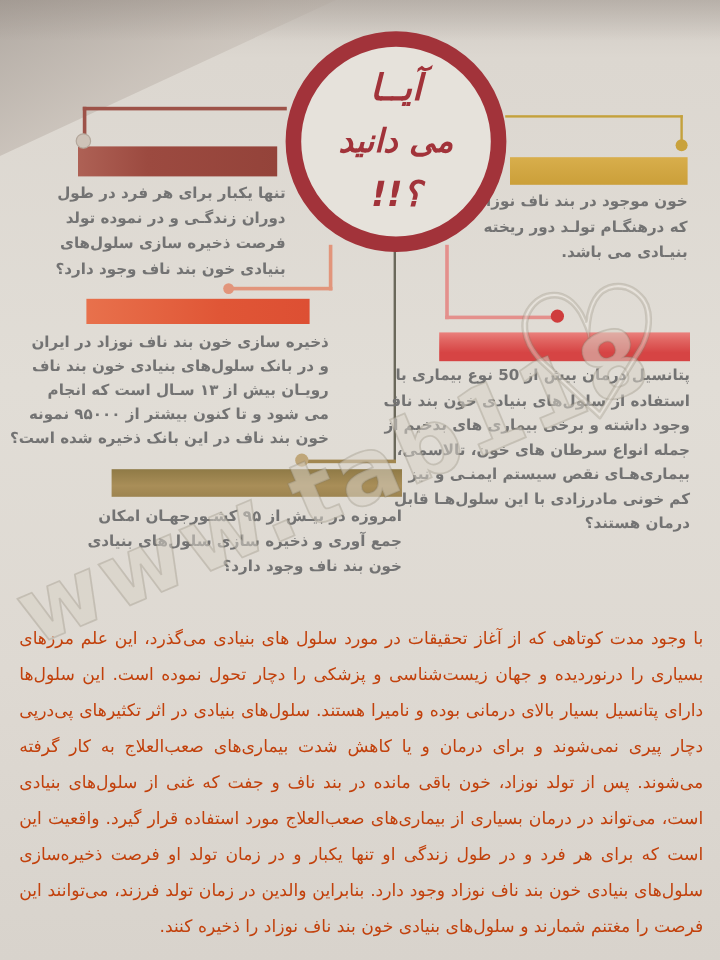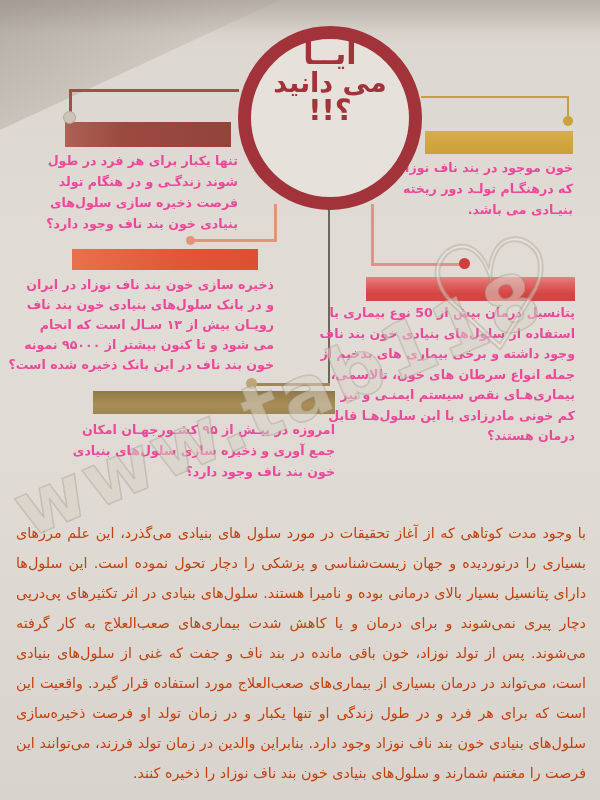--- a/index.html
+++ b/index.html
@@ -16,22 +16,22 @@
   }
   .top-shade{
     position:absolute;left:0;top:0;width:600px;height:34px;
     background:linear-gradient(180deg,rgba(140,130,122,.35),rgba(140,130,122,0));
   }
   
   .badge{
     position:absolute;box-sizing:border-box;left:238px;top:26px;width:184px;height:184px;
     border:13px solid #a2333a;border-radius:50%;
     background:#e6e2db;
-    display:flex;flex-direction:column;align-items:center;
-    gap:0;z-index:3;
+    display:flex;flex-direction:column;align-items:center;justify-content:center;
+    gap:16px;z-index:3;font-style:italic;
   }
   .badge div{color:#a2333a;font-weight:bold;line-height:1;direction:rtl;}
   .badge .b1{font-size:30px;}
   .badge .b2{font-size:27px;}
   .badge .b3{font-size:29px;}
   
   .ln{position:absolute;z-index:2;}
   .dot{position:absolute;border-radius:50%;z-index:2;}
   .tl-h{left:69px;top:89px;width:170px;height:3px;background:#9d5248;}
   .tl-v{left:69px;top:89px;width:3px;height:25px;background:#9d5248;}
@@ -51,21 +51,21 @@
   
   .bar{position:absolute;z-index:1;}
   .bar-tl{left:65px;top:122px;width:166px;height:25px;background:linear-gradient(90deg,#ae6155 0%,#9c4a40 35%,#94433a 100%);}
   .bar-tr{left:425px;top:131px;width:148px;height:23px;background:linear-gradient(180deg,#d8ae4c,#cb9f39);}
   .bar-ml{left:72px;top:249px;width:186px;height:21px;background:linear-gradient(90deg,#e8714c 0%,#e05636 60%,#dd4f33 100%);}
   .bar-mr{left:366px;top:277px;width:209px;height:24px;background:linear-gradient(180deg,#ea817d 0%,#e06360 30%,#d64444 70%);}
   .bar-bl{left:93px;top:391px;width:242px;height:23px;background:linear-gradient(180deg,#8f7a46 0%,#a98e58 60%,#9d8450 100%);}
   
   .callout{
     position:absolute;direction:rtl;text-align:right;
-    color:#ec4899;font-weight:bold;font-size:12.6px;line-height:21px;
+    color:#737373;font-weight:bold;font-size:12.6px;line-height:21px;
     z-index:2;
   }
   .callout div{white-space:nowrap;}
   .txt-tl{left:35px;top:150px;width:203px;}
   .txt-tr{left:405px;top:157px;width:168px;}
   .txt-ml{left:36px;top:275px;width:238px;line-height:20px;}
   .txt-mr{left:357px;top:303px;width:218px;line-height:20.5px;}
   .txt-bl{left:97px;top:419px;width:238px;line-height:21px;}
   
   .paragraph{
@@ -125,21 +125,21 @@
 <div class="dot bl-dot"></div>
 
 <div class="bar bar-tl"></div>
 <div class="bar bar-tr"></div>
 <div class="bar bar-ml"></div>
 <div class="bar bar-mr"></div>
 <div class="bar bar-bl"></div>
 
 <div class="callout txt-tl">
   <div>تنها یکبار برای هر فرد در طول</div>
-  <div>شوند زندگـی و در هنگام تولد</div>
+  <div>دوران زندگـی و در نموده تولد</div>
   <div>فرصت ذخیره سازی سلول‌های</div>
   <div>بنیادی خون بند ناف وجود دارد؟</div>
 </div>
 
 <div class="callout txt-tr">
   <div>خون موجود در بند ناف نوزاد</div>
   <div>که درهنگـام تولـد دور ریخته</div>
   <div>بنیـادی می باشد.</div>
 </div>
 

